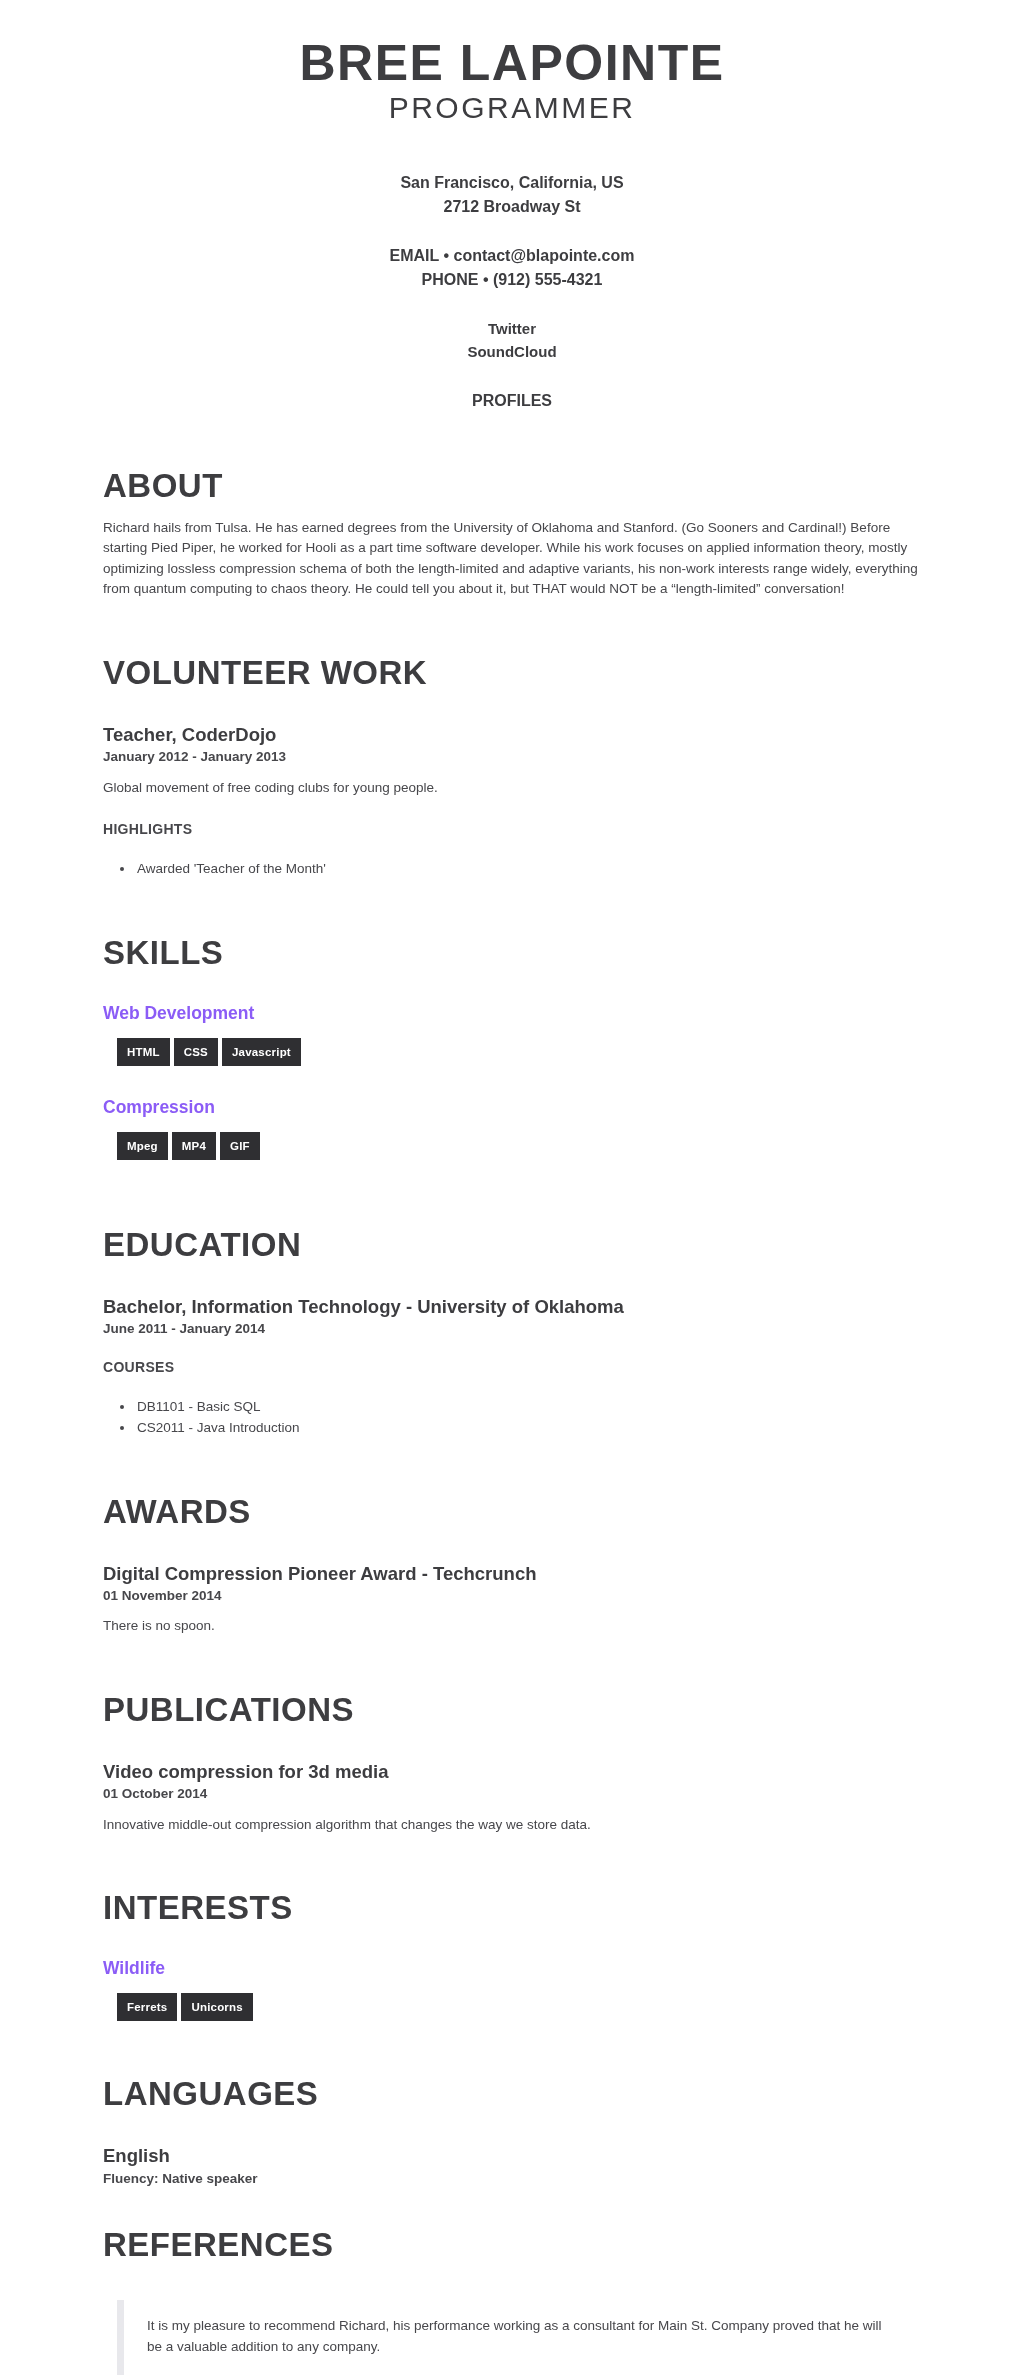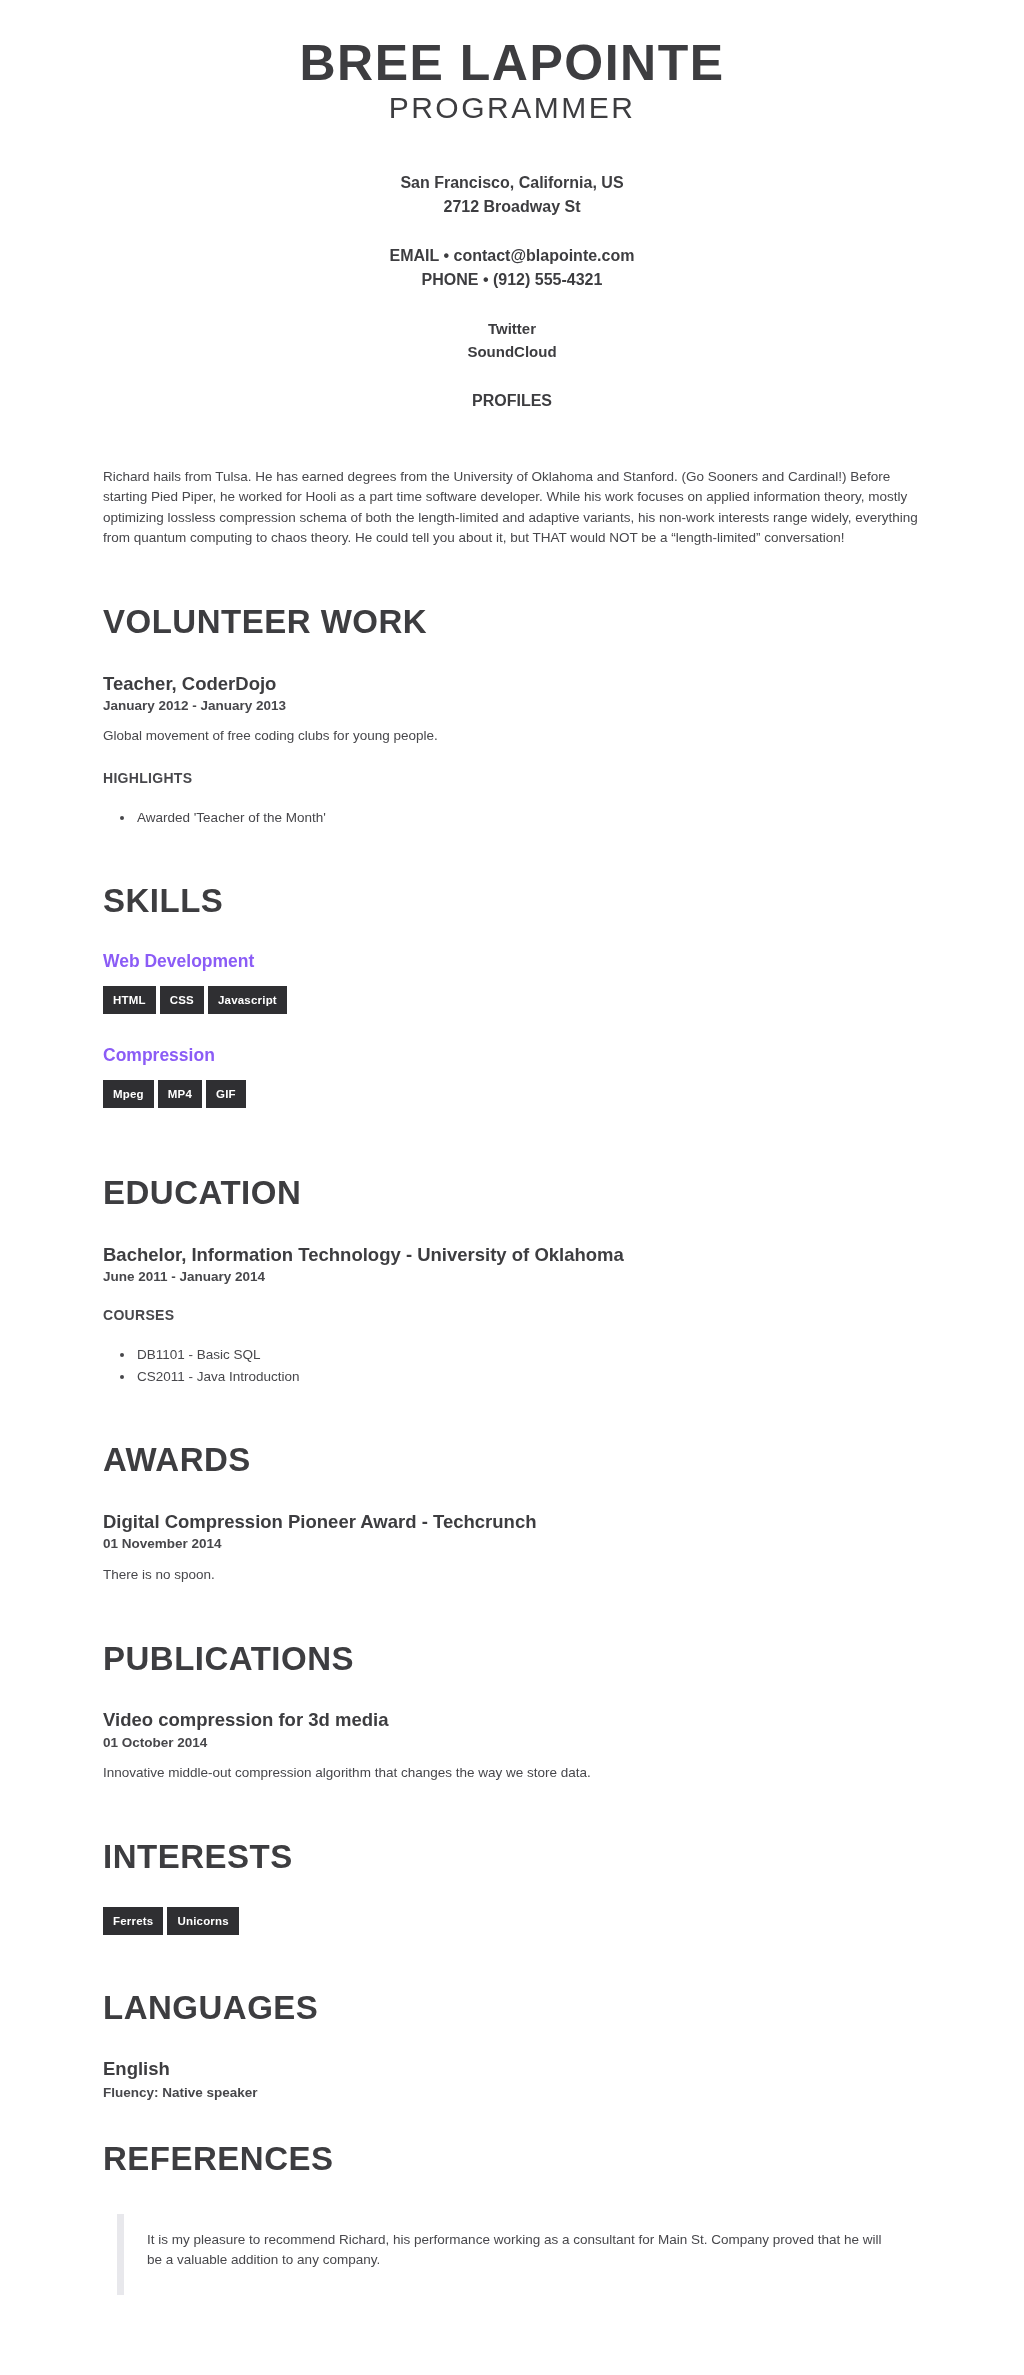--- a/index.html
+++ b/index.html
@@ -96,21 +96,21 @@
   }
   ul.bullets li { padding-left: 2px; }
 
   
   .group { margin-top: 31px; }
   .group-name {
     font-size: 17.5px;
     font-weight: bold;
     color: #8b5cf6;
   }
-  .tags { margin-top: 14px; display: flex; gap: 4px; }
+  .tags { margin-top: 14px; display: flex; gap: 4px; margin-left: 14px; }
   .tag {
     background: #2f2f32;
     color: #ffffff;
     font-size: 11.5px;
     font-weight: bold;
     padding: 8px 10px;
     letter-spacing: 0.2px;
   }
 
   
@@ -156,20 +156,21 @@
         <a class="profile-link">Twitter</a>
         <a class="profile-link">SoundCloud</a>
       </div>
       <div class="contact-group">
         <div class="contact-line">PROFILES</div>
       </div>
     </div>
   </header>
 
   <section class="section">
+    <h2 class="section-heading" style="margin:0">ABOUT</h2>
     <p class="body-text" style="margin-bottom:0">Richard hails from Tulsa. He has earned degrees from the University of Oklahoma and Stanford. (Go Sooners and Cardinal!) Before starting Pied Piper, he worked for Hooli as a part time software developer. While his work focuses on applied information theory, mostly optimizing lossless compression schema of both the length-limited and adaptive variants, his non-work interests range widely, everything from quantum computing to chaos theory. He could tell you about it, but THAT would NOT be a “length-limited” conversation!</p>
   </section>
 
   <section class="section">
     <h2 class="section-heading" style="margin:0">VOLUNTEER WORK</h2>
     <div class="item">
       <div class="item-title">Teacher, CoderDojo</div>
       <div class="item-date">January 2012 - January 2013</div>
       <p class="body-text" style="margin-bottom:0">Global movement of free coding clubs for young people.</p>
       <div class="sub-label">HIGHLIGHTS</div>
@@ -226,20 +227,21 @@
     <div class="item">
       <div class="item-title">Video compression for 3d media</div>
       <div class="item-date">01 October 2014</div>
       <p class="body-text" style="margin-bottom:0">Innovative middle-out compression algorithm that changes the way we store data.</p>
     </div>
   </section>
 
   <section class="section">
     <h2 class="section-heading" style="margin:0">INTERESTS</h2>
     <div class="group">
+      <div class="group-name">Wildlife</div>
       <div class="tags">
         <span class="tag">Ferrets</span>
         <span class="tag">Unicorns</span>
       </div>
     </div>
   </section>
 
   <section class="section">
     <h2 class="section-heading" style="margin:0">LANGUAGES</h2>
     <div class="item">

